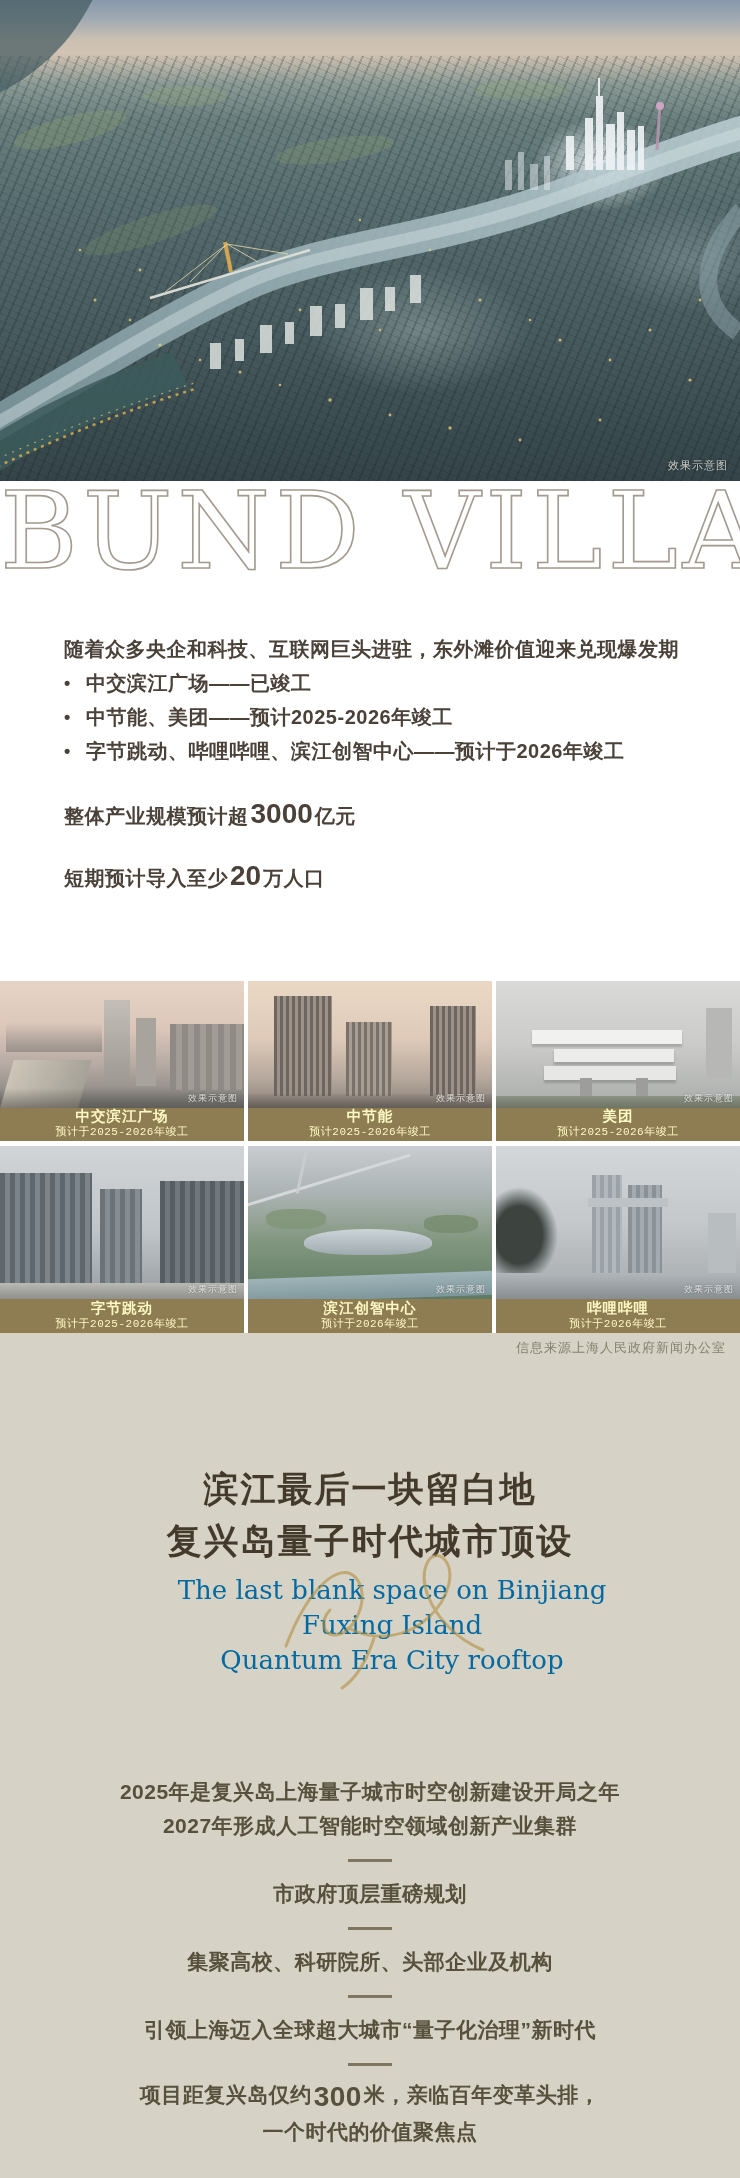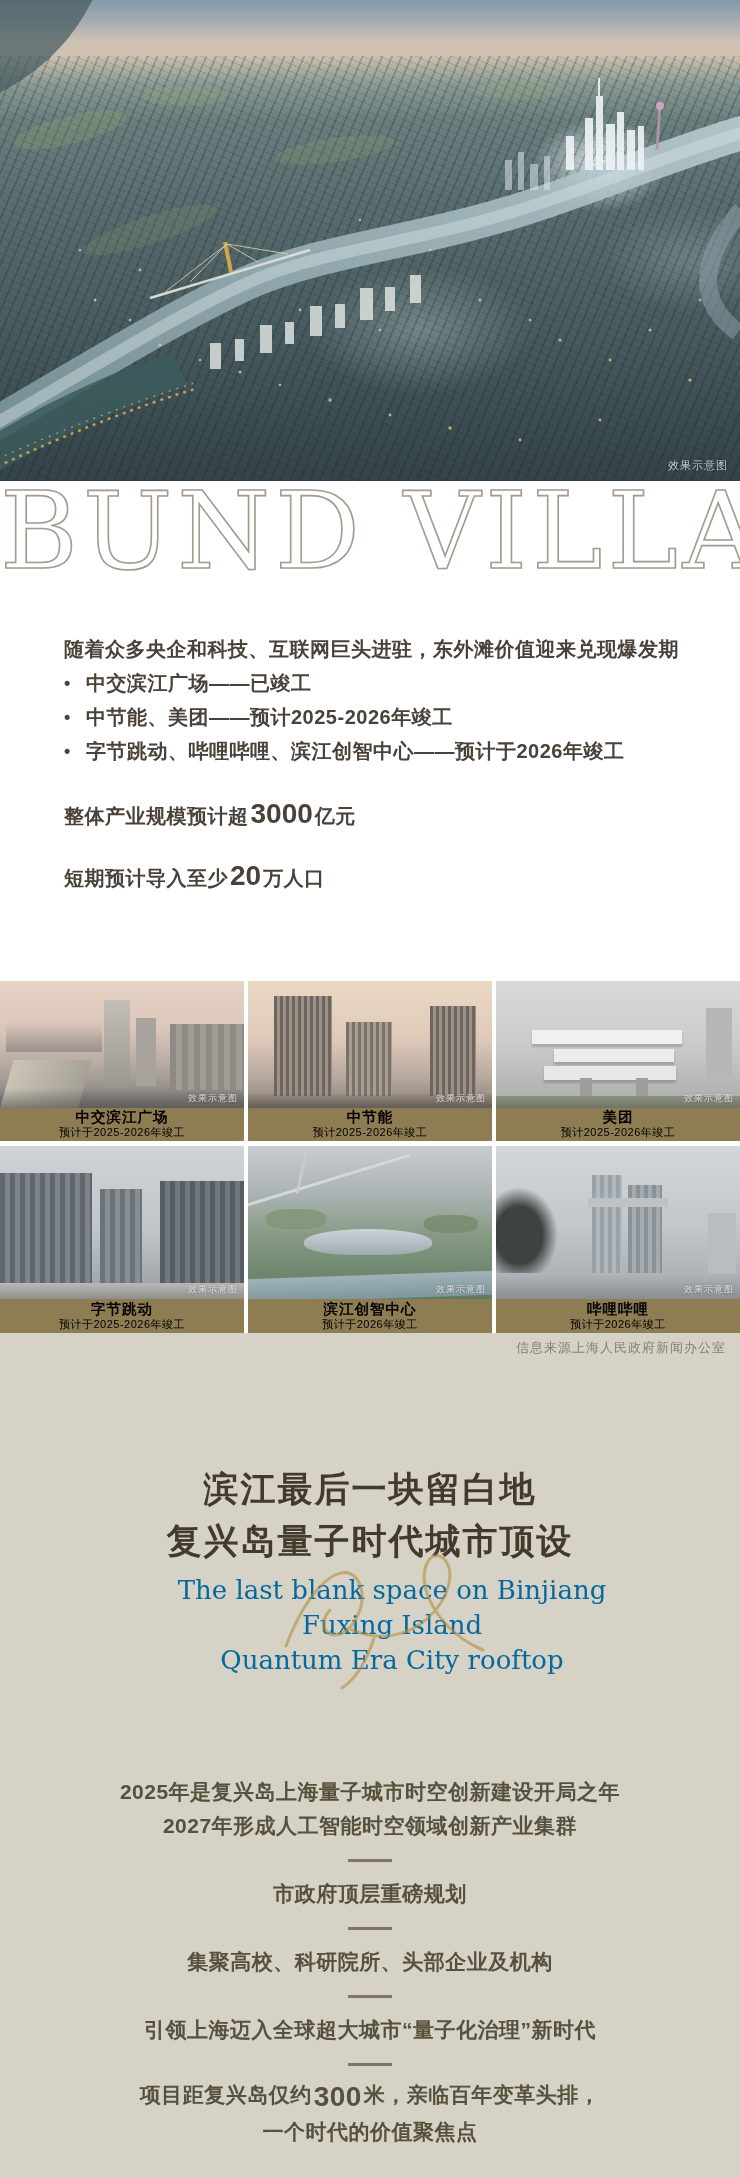--- a/index.html
+++ b/index.html
@@ -53,21 +53,21 @@
   .grid-row + .grid-row { margin-top:5px; }
   .card { flex:1; display:flex; flex-direction:column; }
   .ph { position:relative; overflow:hidden; }
   .row1 .ph { height:127px; }
   .row2 .ph { height:153px; }
   .ph i { position:absolute; display:block; }
   .ph-wm {
     position:absolute; right:6px; bottom:3px; font-size:9px;
     color:rgba(255,255,255,.8); text-shadow:0 0 2px rgba(0,0,0,.45); letter-spacing:1px;
   }
-  .cap { background:#8e7c52; color:#000000; text-align:center; display:flex; flex-direction:column; justify-content:center; }
+  .cap { background:#8e7c52; color:#fef9c3; text-align:center; display:flex; flex-direction:column; justify-content:center;font-family:Liberation Mono, monospace; }
   .row1 .cap { height:33px; }
   .row2 .cap { height:34px; }
   .cap1 { font-size:14.5px; font-weight:700; line-height:16px; letter-spacing:1px; }
   .cap2 { font-size:11px; line-height:15px; letter-spacing:.5px; }
 
   
   .t1 { background:linear-gradient(180deg,#e6d4c6 0,#dcc6ba 38%,#b3a8a1 68%,#7d7c78 100%); }
   .t2 { background:linear-gradient(180deg,#ead8c4 0,#dfcaba 45%,#b8aa9e 75%,#8a817a 100%); }
   .t3 { background:linear-gradient(180deg,#d9d9d7 0,#cbccca 50%,#a9abaa 100%); }
   .t4 { background:linear-gradient(180deg,#d0d4d7 0,#c0c5c9 55%,#979da2 100%); }

